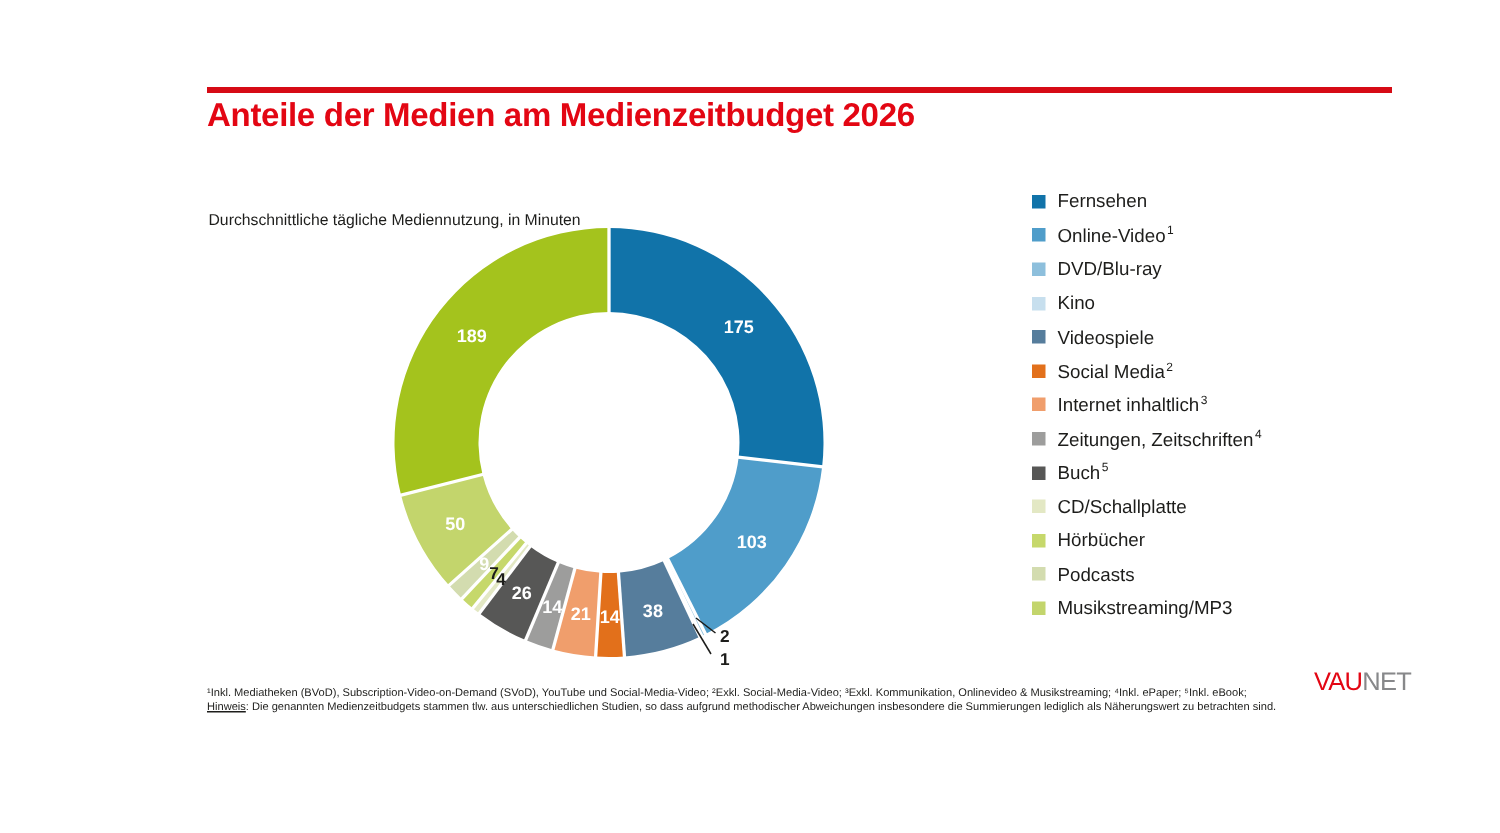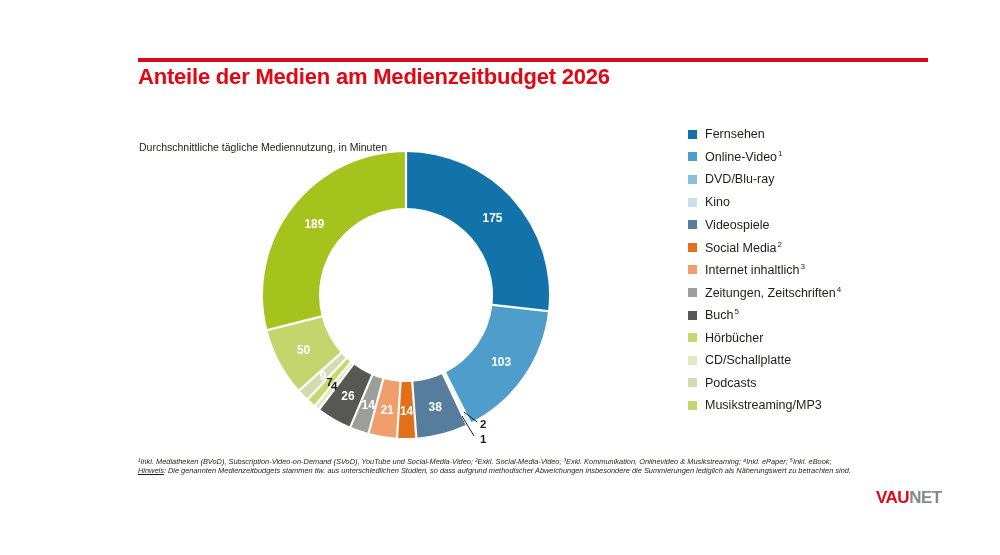--- a/index.html
+++ b/index.html
@@ -12,22 +12,22 @@
   #donut-svg{position:absolute;left:0;top:0;}
   .center-label{position:absolute;left:306px;top:256px;width:200px;text-align:center;color:#1d1d1b;}
   .center-label .l1,.center-label .l2{font-size:21px;font-weight:bold;line-height:26px;}
   .center-label .l3{font-size:15px;line-height:21px;}
   .legend{position:absolute;left:688px;top:123px;}
   .legend-row{display:flex;align-items:center;height:22.6px;font-size:12.5px;}
   .swatch{display:inline-block;width:9px;height:9px;margin-right:8px;flex:0 0 9px;}
   .legend-label sup{font-size:8px;margin-left:1px;}
   .footnotes{position:absolute;left:138px;top:457px;width:728px;font-size:7.4px;
              line-height:9.3px;color:#1d1d1b;}
-  .fn-italic{font-style:italic;}
-  .logo{position:absolute;left:876px;top:488px;font-size:17px;font-weight:bold;
+  .fn-italic{}
+  .logo{position:absolute;left:876px;top:445px;font-size:17px;font-weight:normal;
         letter-spacing:-0.5px;white-space:nowrap;}
   .logo .p1{ }
   .logo .p2{ }
 </style>
 </head>
 <body>
 
 <div id="slide">
 
   <div class="title-rule" style="background: rgb(214, 11, 21);"></div>
@@ -114,26 +114,26 @@
       </div>
       <div class="legend-row">
         <span class="swatch" style="background: rgb(157, 157, 156);"></span>
         <span class="legend-label">Zeitungen, Zeitschriften<sup>4</sup></span>
       </div>
       <div class="legend-row">
         <span class="swatch" style="background: rgb(87, 87, 86);"></span>
         <span class="legend-label">Buch<sup>5</sup></span>
       </div>
       <div class="legend-row">
+        <span class="swatch" style="background: rgb(227, 232, 196);"></span>
+        <span class="legend-label">CD/Schallplatte</span>
+      </div>
+      <div class="legend-row">
         <span class="swatch" style="background: rgb(198, 216, 107);"></span>
         <span class="legend-label">Hörbücher</span>
-      </div>
-      <div class="legend-row">
-        <span class="swatch" style="background: rgb(227, 232, 196);"></span>
-        <span class="legend-label">CD/Schallplatte</span>
       </div>
       <div class="legend-row">
         <span class="swatch" style="background: rgb(211, 220, 175);"></span>
         <span class="legend-label">Podcasts</span>
       </div>
       <div class="legend-row">
         <span class="swatch" style="background: rgb(195, 213, 108);"></span>
         <span class="legend-label">Musikstreaming/MP3</span>
       </div>
     </div>

